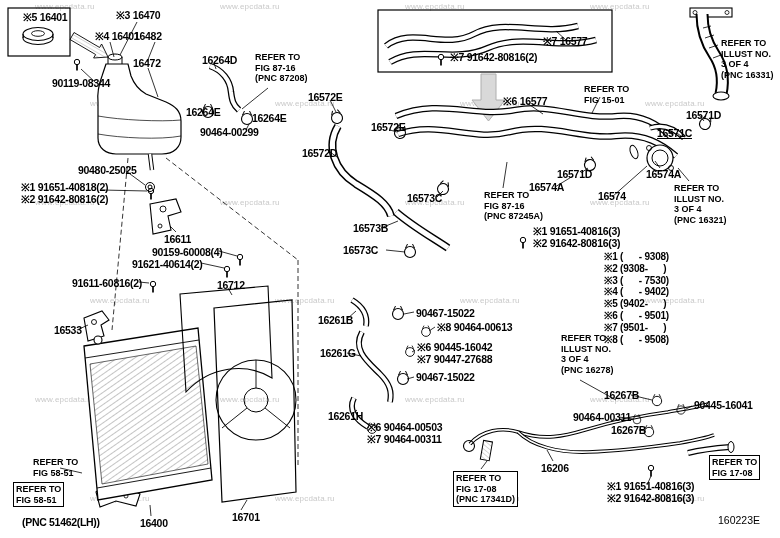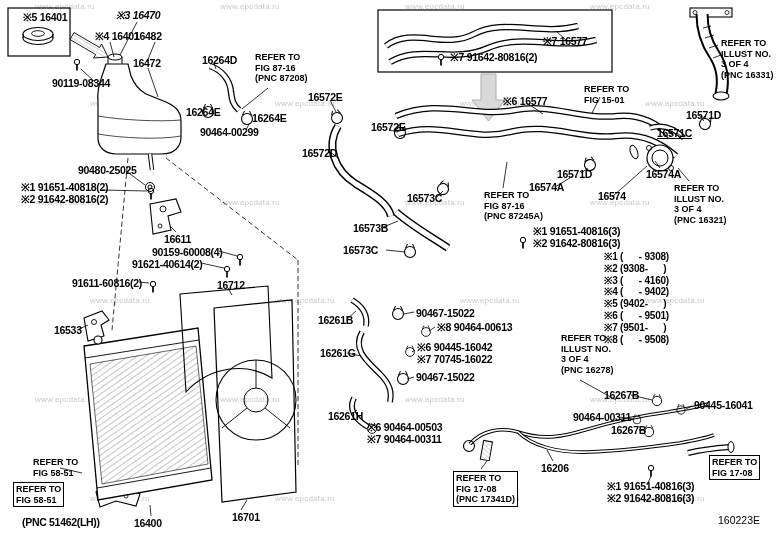--- a/index.html
+++ b/index.html
@@ -264,21 +264,21 @@
       <line x1="481" y1="469" x2="487" y2="461"></line>
       <line x1="647" y1="485" x2="651" y2="476"></line>
       <line x1="60" y1="468" x2="82" y2="473"></line>
       <line x1="151" y1="516" x2="150" y2="505"></line>
       <line x1="241" y1="510" x2="247" y2="500"></line>
     </g>
   </svg>
 
   <div id="labels">
       <div class="lbl p" style="left: 23px; top: 12px;">※5 16401</div>
-      <div class="lbl p" style="left: 116px; top: 10px; font-style: italic;">※3 16470</div>
+      <div class="lbl p" style="left: 116px; top: 10px;">※3 16470</div>
       <div class="lbl p" style="left: 95px; top: 31px;">※4 16401</div>
       <div class="lbl p" style="left: 134px; top: 31px;">16482</div>
       <div class="lbl p" style="left: 133px; top: 58px;">16472</div>
       <div class="lbl p" style="left: 52px; top: 78px; text-align: center;">90119-08344</div>
       <div class="lbl p" style="left: 202px; top: 55px;">16264D</div>
       <div class="lbl n" style="left: 255px; top: 52px;">REFER TO
 FIG 87-16
 (PNC 87208)</div>
       <div class="lbl p" style="left: 186px; top: 107px;">16264E</div>
       <div class="lbl p" style="left: 252px; top: 113px;">16264E</div>
@@ -319,21 +319,21 @@
       <div class="lbl p" style="left: 164px; top: 234px;">16611</div>
       <div class="lbl p" style="left: 152px; top: 247px;">90159-60008(4)</div>
       <div class="lbl p" style="left: 132px; top: 259px;">91621-40614(2)</div>
       <div class="lbl p" style="left: 72px; top: 278px;">91611-60816(2)</div>
       <div class="lbl p" style="left: 217px; top: 280px;">16712</div>
       <div class="lbl p" style="left: 54px; top: 325px;">16533</div>
       <div class="lbl p" style="left: 318px; top: 315px;">16261B</div>
       <div class="lbl p" style="left: 416px; top: 308px;">90467-15022</div>
       <div class="lbl p" style="left: 437px; top: 322px;">※8 90464-00613</div>
       <div class="lbl p" style="left: 417px; top: 342px;">※6 90445-16042</div>
-      <div class="lbl p" style="left: 417px; top: 354px;">※7 70745-16022</div>
+      <div class="lbl p" style="left: 417px; top: 354px;">※7 90447-27688</div>
       <div class="lbl p" style="left: 320px; top: 348px;">16261G</div>
       <div class="lbl p" style="left: 416px; top: 372px;">90467-15022</div>
       <div class="lbl p" style="left: 328px; top: 411px;">16261H</div>
       <div class="lbl p" style="left: 367px; top: 422px;">※6 90464-00503</div>
       <div class="lbl p" style="left: 367px; top: 434px;">※7 90464-00311</div>
       <div class="lbl n" style="left: 561px; top: 333px;">REFER TO
 ILLUST NO.
 3 OF 4
 (PNC 16278)</div>
       <div class="lbl p" style="left: 604px; top: 390px;">16267B</div>
@@ -347,28 +347,28 @@
       <div class="lbl p" style="left: 607px; top: 481px;">※1 91651-40816(3)</div>
       <div class="lbl p" style="left: 607px; top: 493px;">※2 91642-80816(3)</div>
       <div class="lbl n boxed" style="left: 709px; top: 455px;">REFER TO
 FIG 17-08</div>
       <div class="lbl n" style="left: 33px; top: 457px;">REFER TO
 FIG 58-51</div>
       <div class="lbl n boxed" style="left: 13px; top: 482px;">REFER TO
 FIG 58-51</div>
       <div class="lbl p" style="left: 22px; top: 495px; margin-top: 48px;">(PNC 51461A(RH))</div>
       <div class="lbl p" style="left: 22px; top: 517px;">(PNC 51462(LH))</div>
-      <div class="lbl p" style="left: 134px; top: 518px;">16400</div>
+      <div class="lbl p" style="left: 140px; top: 518px;">16400</div>
       <div class="lbl p" style="left: 232px; top: 512px;">16701</div>
     </div>
 
   <div id="legend">
       <div class="legend-row">※1 (      - 9308)</div>
       <div class="legend-row">※2 (9308-      )</div>
-      <div class="legend-row">※3 (      - 4160)</div>
+      <div class="legend-row">※3 (      - 7530)</div>
       <div class="legend-row">※4 (      - 9402)</div>
       <div class="legend-row">※5 (9402-      )</div>
       <div class="legend-row">※6 (      - 9501)</div>
       <div class="legend-row">※7 (9501-      )</div>
       <div class="legend-row">※8 (      - 9508)</div>
     </div>
 
   <div id="diagram-number">160223E</div>
 </div>
 

